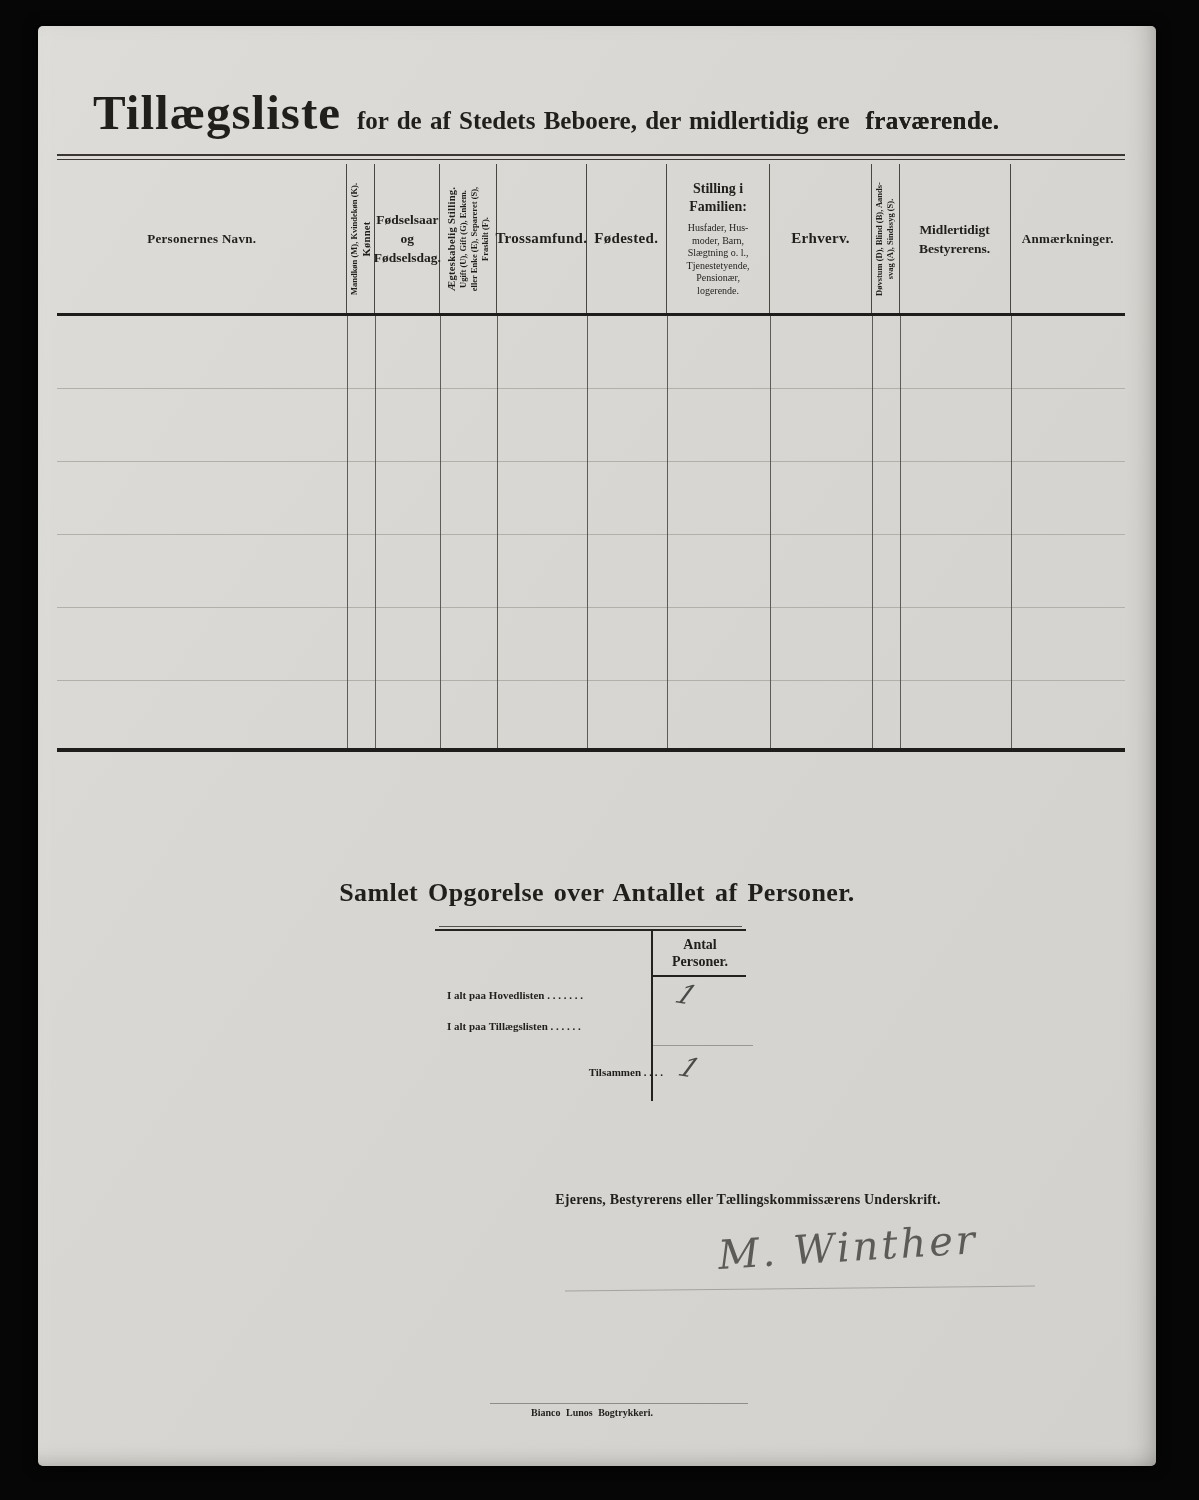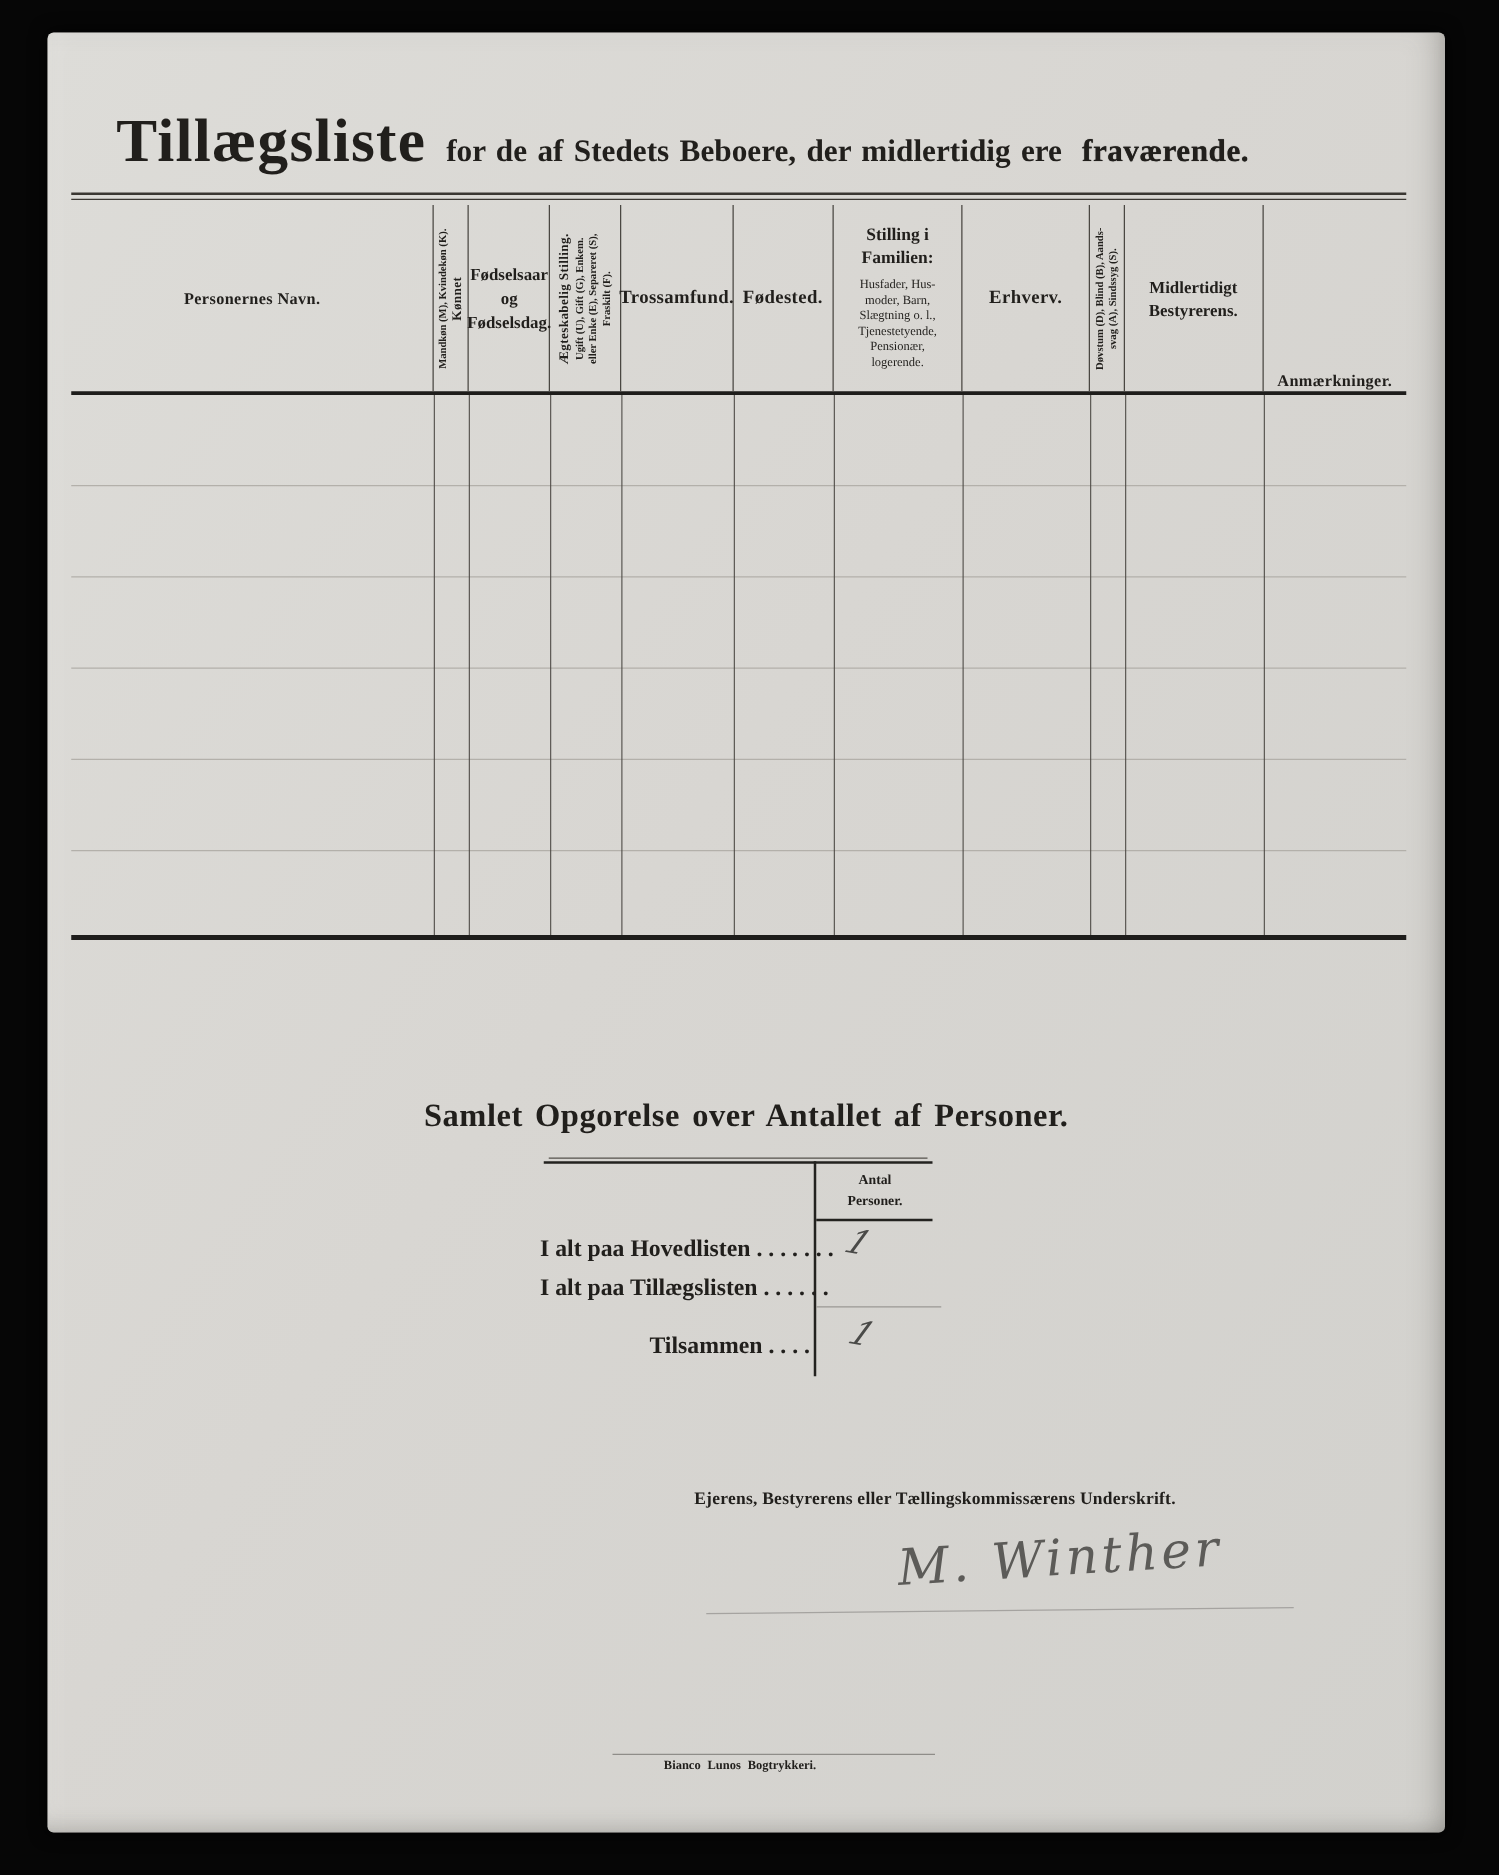--- a/index.html
+++ b/index.html
@@ -26,21 +26,21 @@
   .title-main{font-size:49px;font-weight:700;letter-spacing:1px;}
   .title-rest{font-size:25px;font-weight:700;word-spacing:2px;}
   .title-em{font-size:25px;font-weight:700;letter-spacing:.4px;text-shadow:0 0 .6px var(--ink);}
   
   .maintable{position:absolute;left:19px;top:128px;width:1068px;}
   .rule2{height:8px;border-top:2px solid var(--line-dark);position:relative;}
   .rule2::after{content:"";position:absolute;left:0;right:0;top:3px;border-top:1px solid var(--line-dark);}
   .thead{display:flex;height:149px;border-bottom:3px solid var(--line-heavy);}
   .hcell{position:relative;box-sizing:border-box;border-right:1px solid #4a4742;
     display:flex;flex-direction:column;align-items:center;justify-content:center;text-align:center;}
-  .hcell:last-child{border-right:none;justify-content:flex-end;}
+  .hcell:last-child{border-right:none;}
   .w0{width:27.2%}.w1{width:2.6%}.w2{width:6.1%}.w3{width:5.3%}.w4{width:8.4%}
   .w5{width:7.5%}.w6{width:9.7%}.w7{width:9.5%}.w8{width:2.6%}.w9{width:10.4%}.w10{width:10.7%}
   .h-bold13{font-size:13px;font-weight:700;letter-spacing:.3px;}
   .h-bold15{font-size:15px;font-weight:700;letter-spacing:.3px;}
   .h-lines14{font-size:13.5px;font-weight:700;line-height:19px;}
   .h-title{font-size:14px;font-weight:700;line-height:18px;}
   .h-small{font-size:10px;font-weight:400;line-height:12.5px;margin-top:6px;}
   .vrot{position:absolute;left:50%;top:50%;transform:translate(-50%,-50%) rotate(-90deg);
     width:146px;text-align:center;}
   .v-sm{font-size:8.5px;font-weight:700;line-height:11px;white-space:nowrap;}
@@ -49,23 +49,23 @@
   .brow{height:72px;}
   .brow + .brow{border-top:1px solid var(--line-light);}
   .vline{position:absolute;top:0;bottom:0;width:1px;background:#4a4742;opacity:.85;}
   
   .sum-heading{position:absolute;left:0;top:852px;width:100%;text-align:center;
     font-size:26px;font-weight:700;word-spacing:3px;letter-spacing:.4px;}
   .sum-toprule{position:absolute;left:397px;top:903px;width:311px;border-top:2px solid #23221f;}
   .sum-toprule::before{content:"";position:absolute;left:4px;right:4px;top:-5px;border-top:1px solid #55524c;}
   .sum-vrule{position:absolute;left:613px;top:903px;width:2px;height:172px;background:#23221f;}
   .sum-valhead{position:absolute;left:616px;top:910px;width:92px;text-align:center;
-    font-size:11px;font-weight:700;line-height:17px;}
+    font-size:14px;font-weight:700;line-height:17px;}
   .sum-headrule{position:absolute;left:615px;top:949px;width:93px;border-top:2px solid #23221f;}
-  .sum-label{position:absolute;left:394px;width:216px;font-size:19px;font-weight:700;white-space:nowrap;}
+  .sum-label{position:absolute;left:409px;width:216px;font-size:11px;font-weight:700;white-space:nowrap;}
   .sum-label.r1{top:963px;}
   .sum-label.r2{top:994px;}
   .sum-label.r3{top:1040px;text-align:right;}
   .sum-thinrule{position:absolute;left:615px;top:1019px;width:100px;border-top:1px solid #9a9894;}
   .hand{position:absolute;color:var(--handwriting);font-family:"DejaVu Serif",serif;
     font-style:italic;font-size:27px;transform:rotate(9deg) skewX(-18deg);}
   .hand.v1{left:640px;top:953px;}
   .hand.v2{left:643px;top:1026px;}
   
   .sig-label{position:absolute;left:430px;top:1166px;width:560px;text-align:center;

